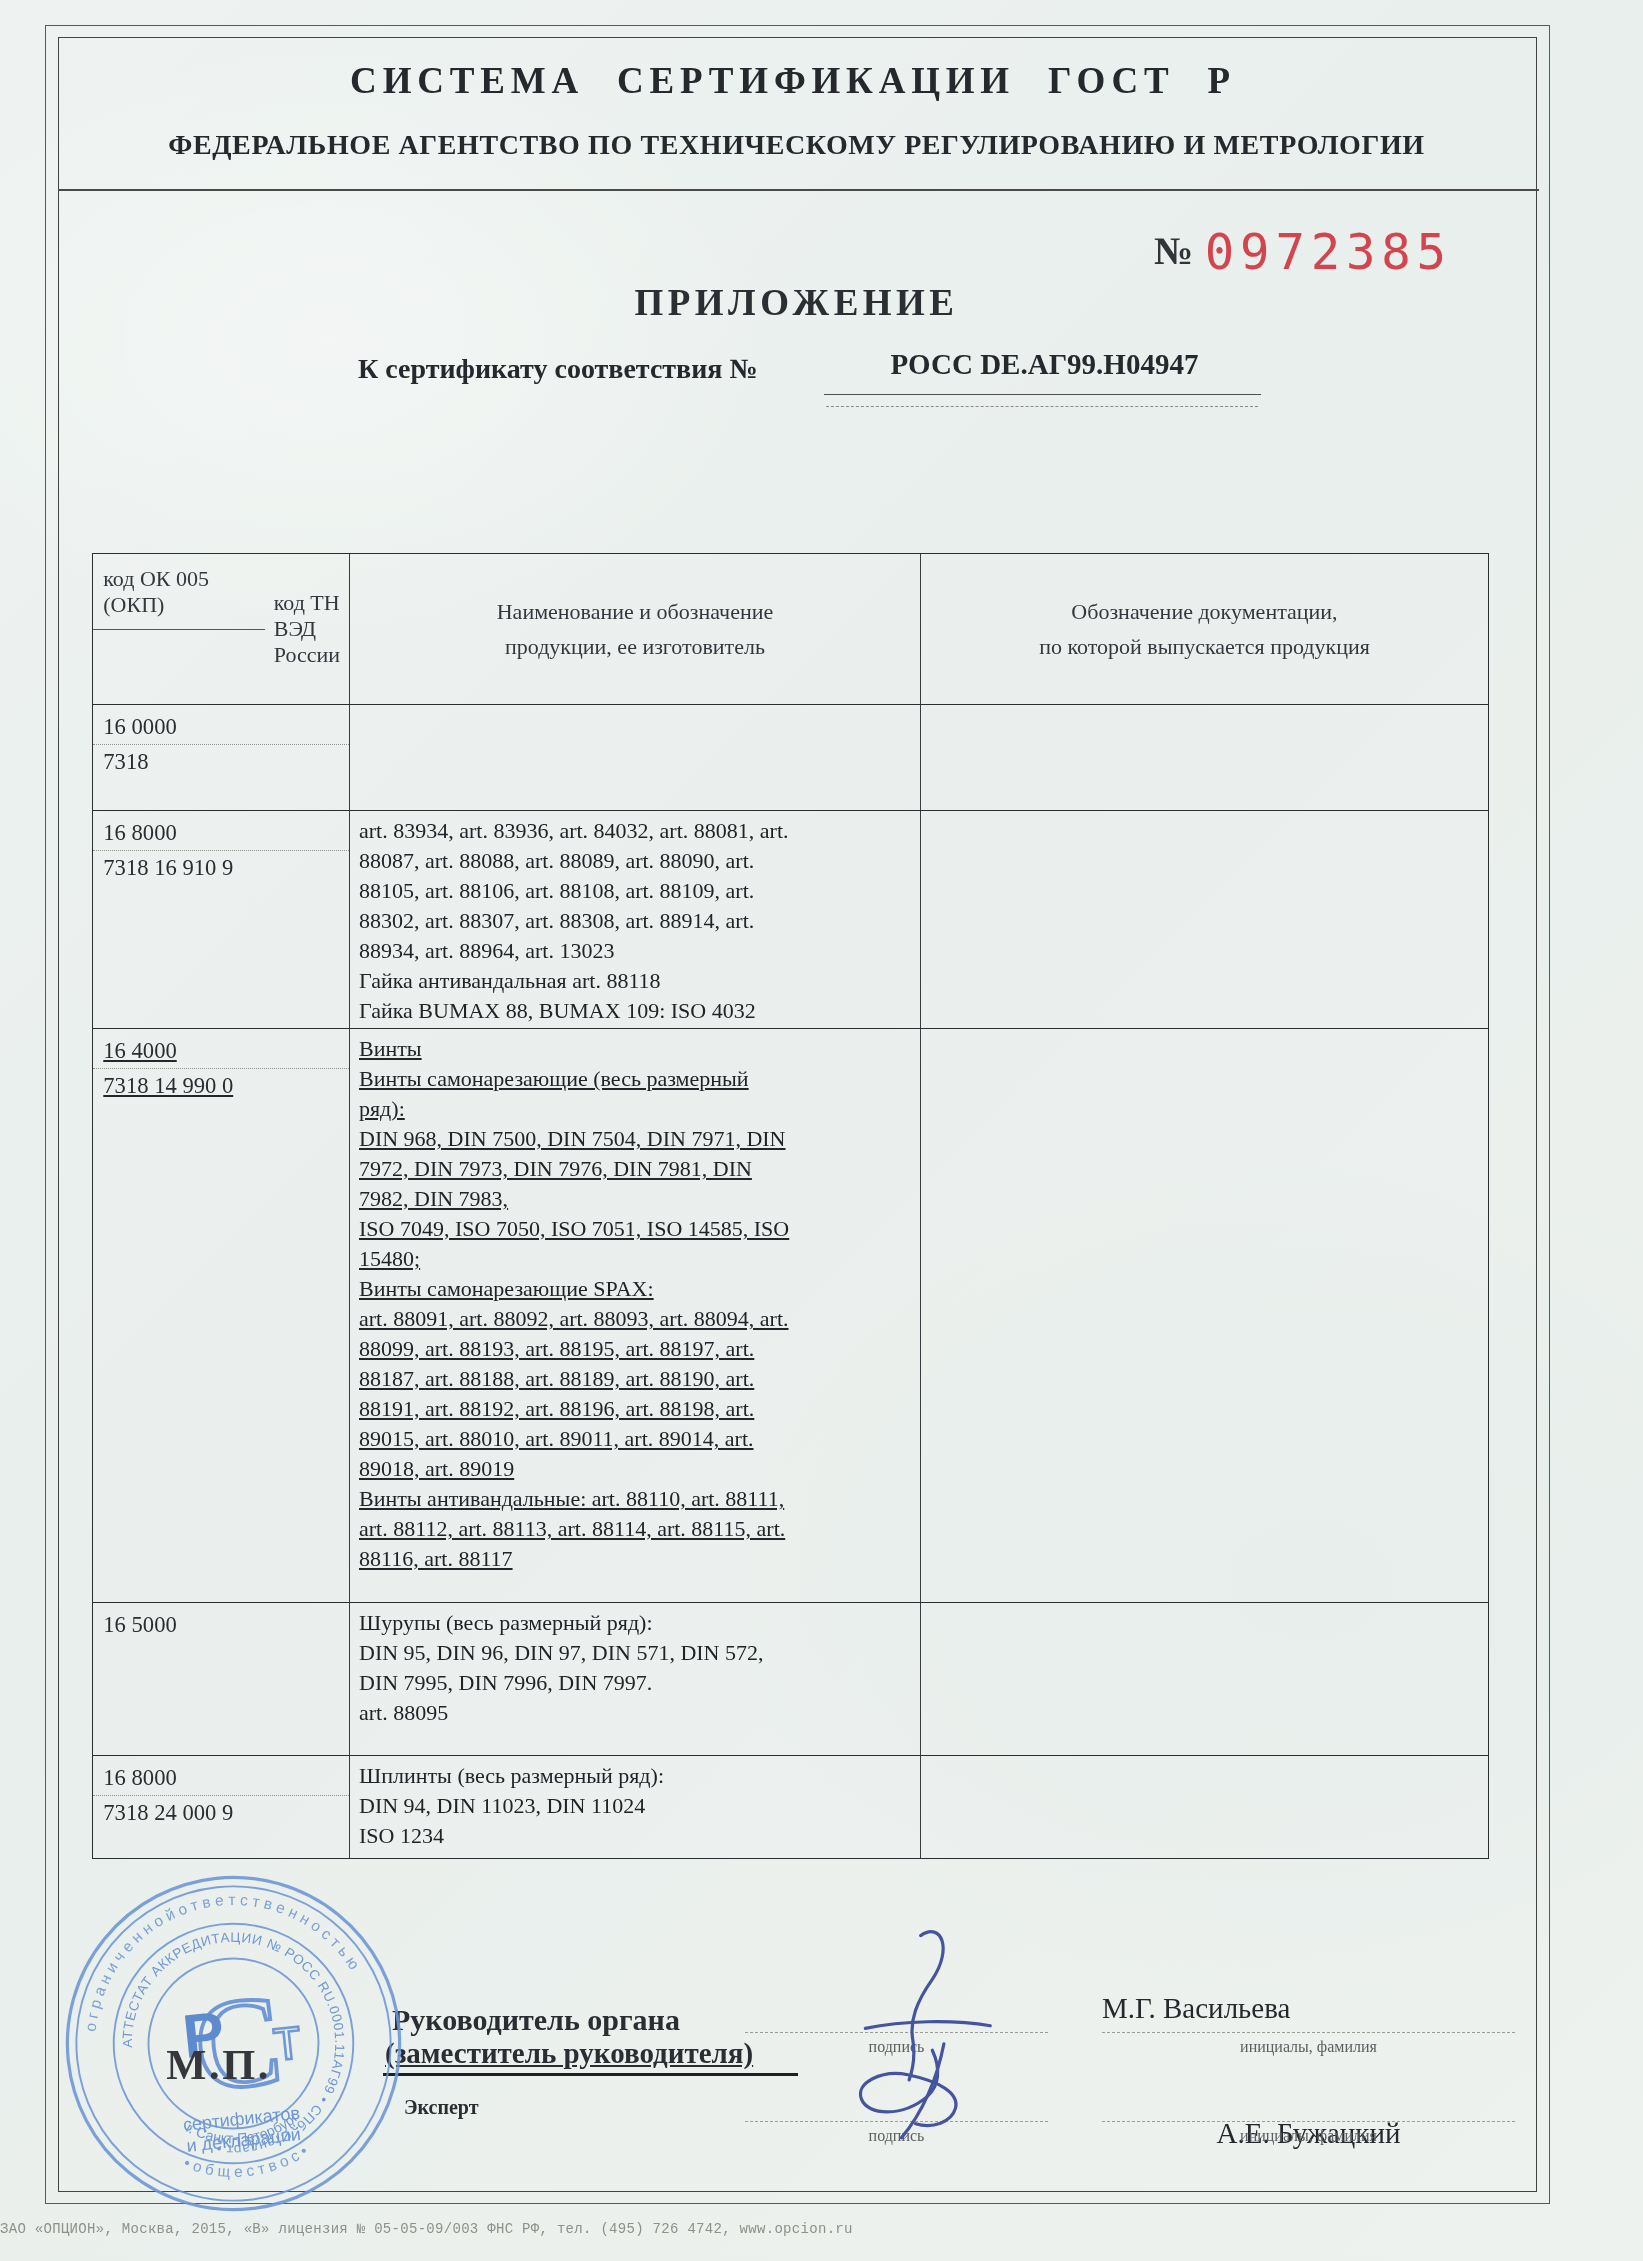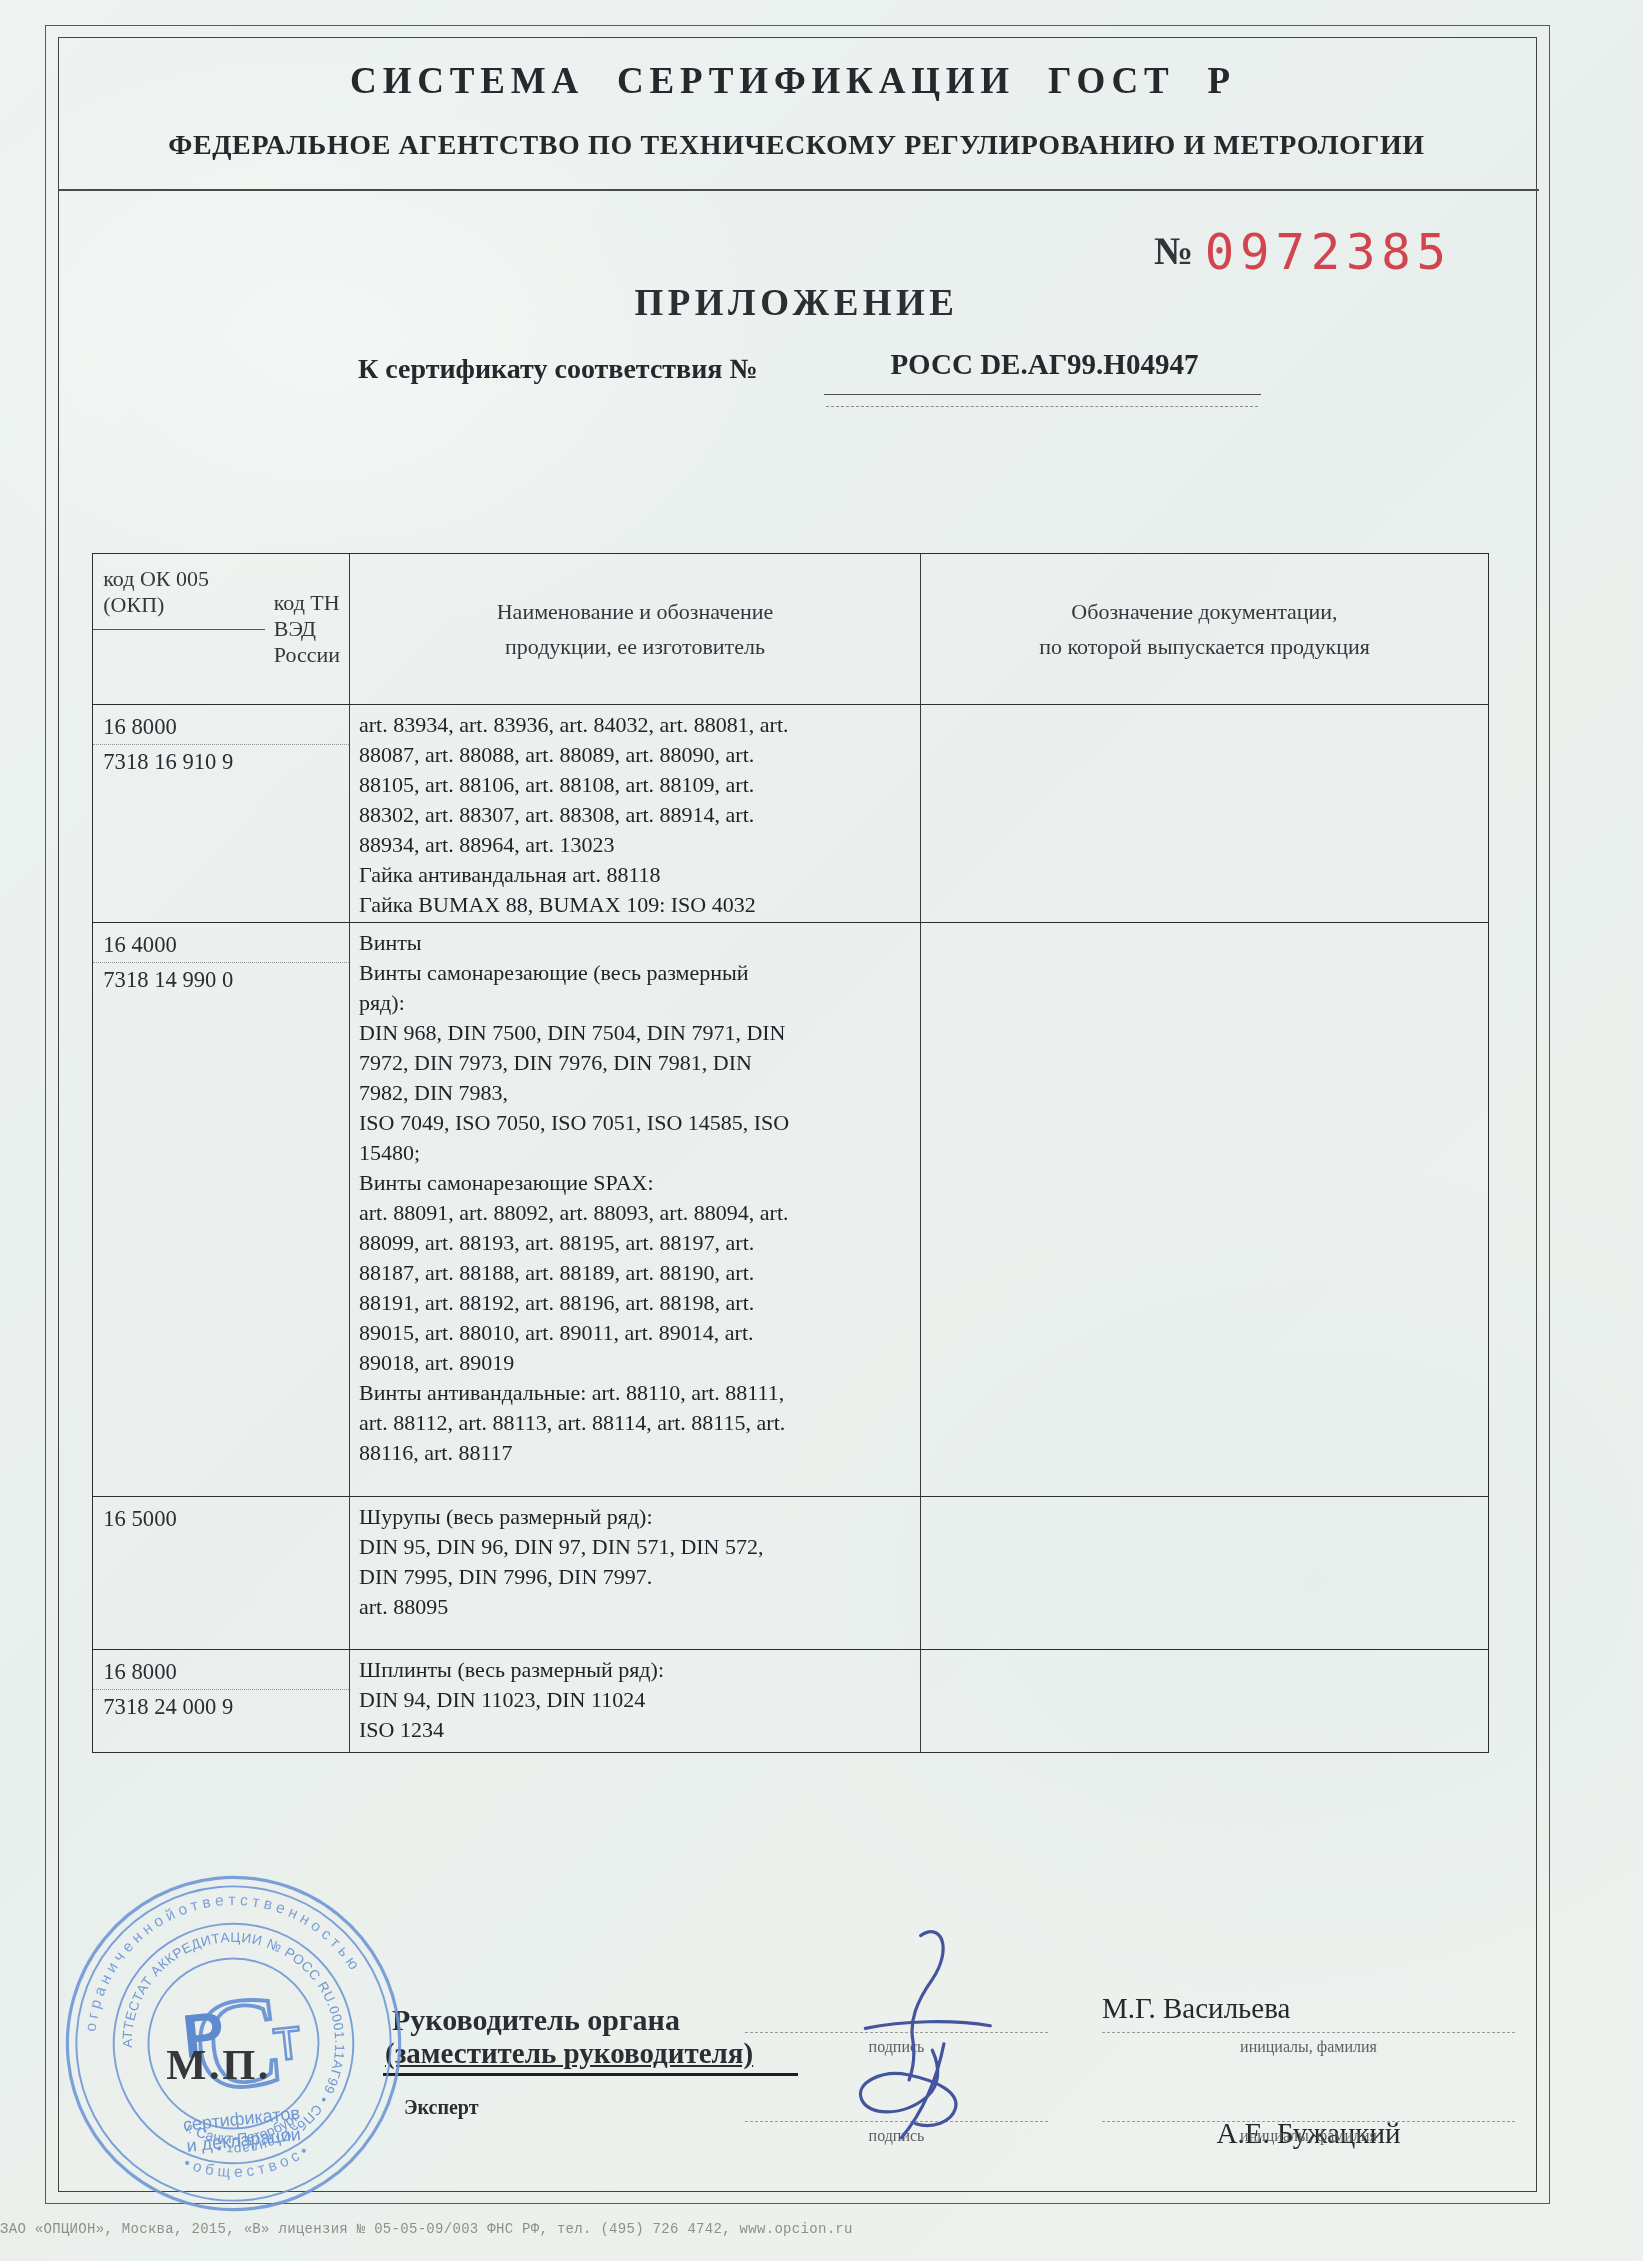--- a/index.html
+++ b/index.html
@@ -37,21 +37,21 @@
   
   .ctable{position:absolute;left:92px;top:553px;width:1397px;border:1.9px solid #2c2d31;box-sizing:border-box;background:rgba(255,255,255,.06);}
   .trow{display:flex;box-sizing:border-box;border-bottom:1.9px solid #2c2d31;}
   .trow:last-child{border-bottom:none;}
   .c1{width:257px;box-sizing:border-box;border-right:1.3px solid #3a3b40;}
   .c2{width:571px;box-sizing:border-box;border-right:1.3px solid #3a3b40;}
   .c3{flex:1;box-sizing:border-box;}
   .thead{height:151px;}
   .r1{height:106px;}
   .r2{height:218px;}
-  .r3{height:574px;}
+  .r3{height:574px;text-decoration:underline;}
   .r4{height:153px;}
   .r5{height:102px;}
   .thead .c1{display:flex;flex-direction:row;}
   .hc1a{height:75px;display:flex;align-items:center;padding:0 10.3px;font-size:22px;color:#34373d;border-bottom:1.3px solid #55565a;}
   .hc1b{flex:1;display:flex;align-items:center;padding:0 9px;font-size:22px;color:#34373d;}
   .hcell{display:flex;align-items:center;justify-content:center;text-align:center;
          font-size:22px;line-height:35px;color:#34373d;white-space:pre-line;}
   .okp{padding:9px 10.3px 1.3px 10.3px;font-size:22.6px;color:#2a2c31;}
   .code-divider{border-bottom:1.9px dotted #92938d;margin:2.6px 0 1.3px 0;}
   .tnved{padding:2.6px 10.3px;font-size:22.6px;color:#2a2c31;}
@@ -111,20 +111,29 @@
       <div class="c1">
         <div class="hc1a">код ОК 005 (ОКП)</div>
         <div class="hc1b">код ТН ВЭД России</div>
       </div>
       <div class="c2 hcell">Наименование и обозначение
 продукции, ее изготовитель</div>
       <div class="c3 hcell">Обозначение документации,
 по которой выпускается продукция</div>
     </div>
 
+    <div class="trow r1">
+      <div class="c1">
+        <div class="okp">16 0000</div>
+        <div class="code-divider"></div>
+        <div class="tnved">7318</div>
+      </div>
+      <div class="c2 cellbody"></div>
+      <div class="c3 cellbody"></div>
+    </div>
 
     <div class="trow r2">
       <div class="c1">
         <div class="okp">16 8000</div>
         <div class="code-divider"></div>
         <div class="tnved">7318 16 910 9</div>
       </div>
       <div class="c2 cellbody">art. 83934, art. 83936, art. 84032, art. 88081, art.
 88087, art. 88088, art. 88089, art. 88090, art.
 88105, art. 88106, art. 88108, art. 88109, art.

